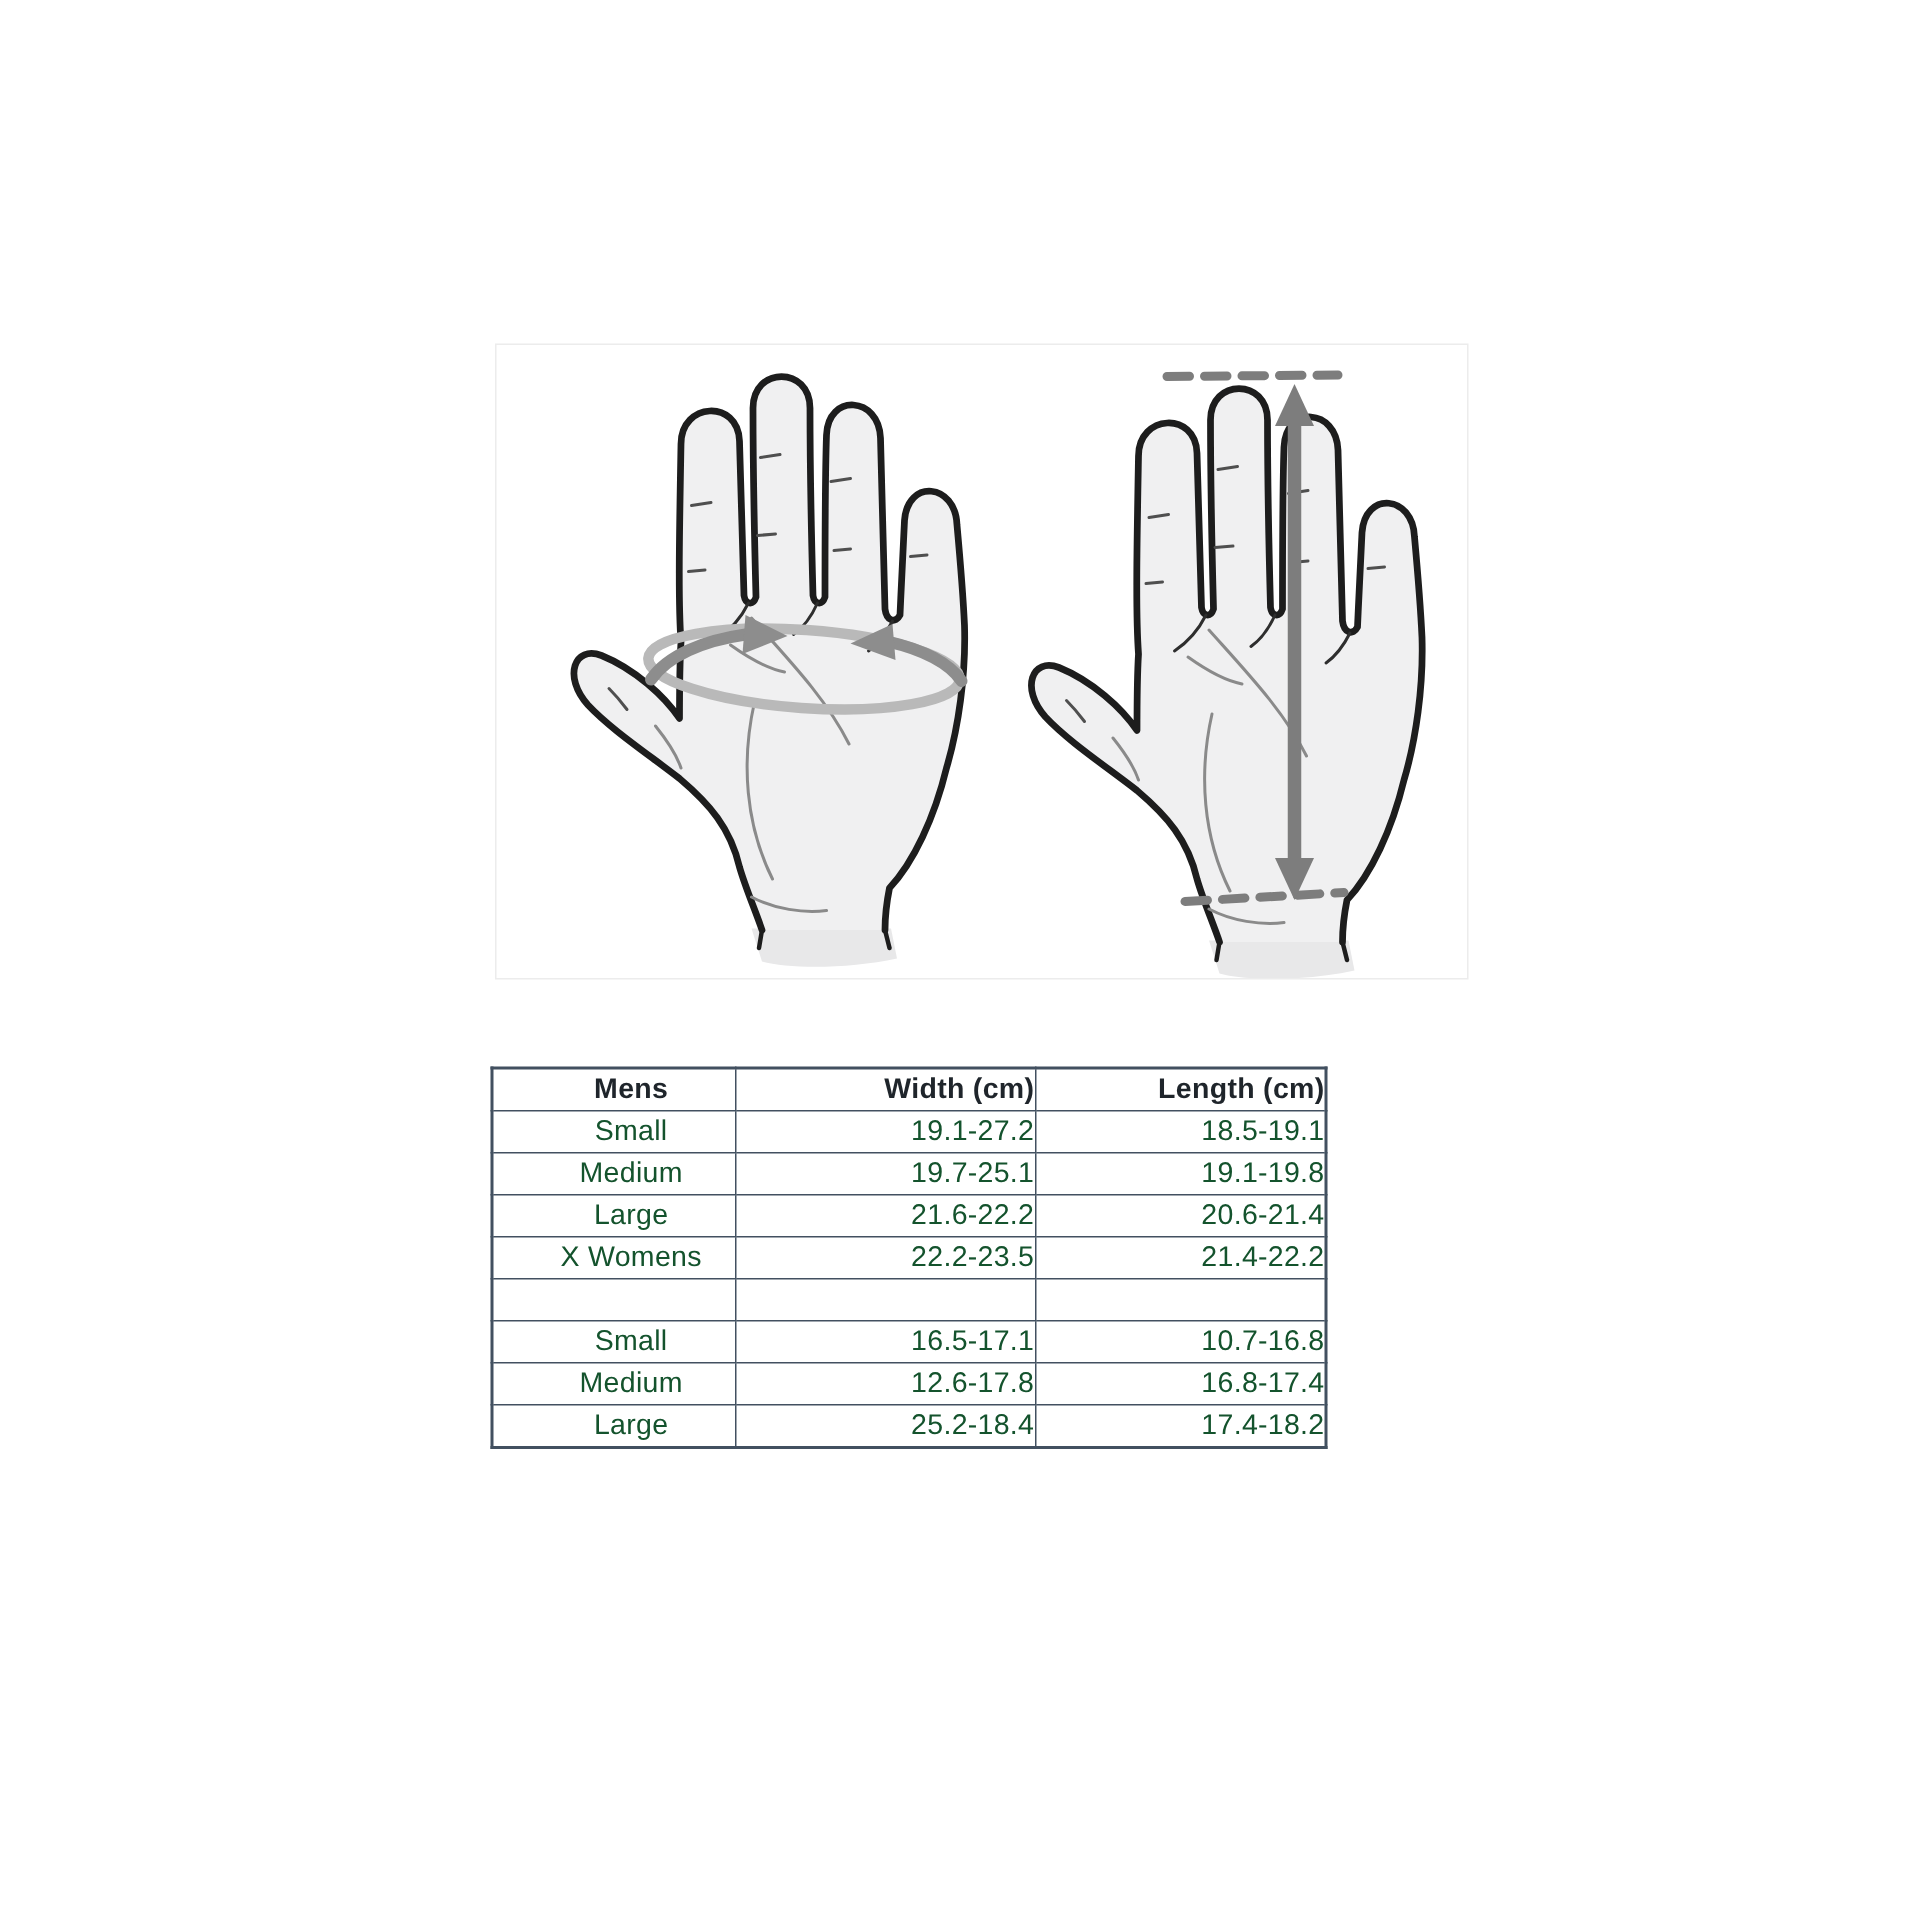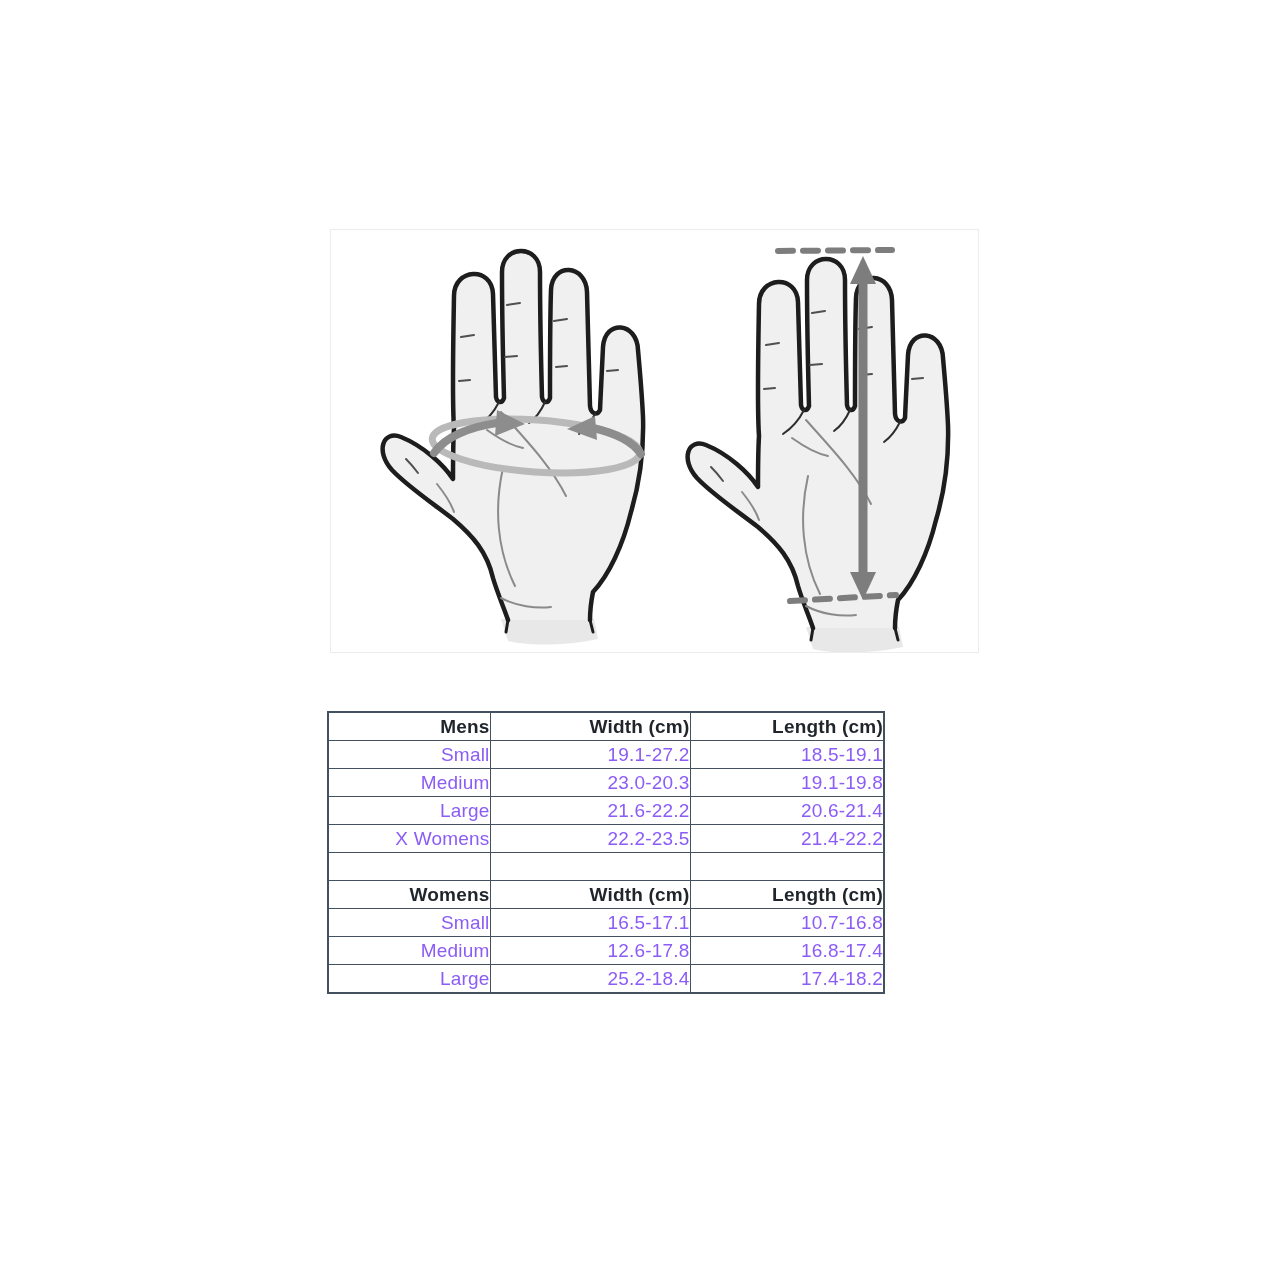--- a/index.html
+++ b/index.html
@@ -33,24 +33,24 @@
     border: 2px solid #425060;
     font-size: 19px;
     letter-spacing: 0.2px;
   }
   .size-table td {
     border: 1px solid #425060;
     height: 27px;
     padding: 0;
     white-space: nowrap;
     overflow: hidden;
-    color: #8b5cf6;
+    color: #14532d;
     vertical-align: middle;
   }
-  .size-table td.c1 { text-align: right; padding-left: 23px; }
+  .size-table td.c1 { text-align: center; padding-left: 23px; }
   .size-table td.c2, .size-table td.c3 { text-align: right; }
   .size-table tr.head td {
     font-weight: bold;
     color: #1f252b;
   }
   .size-table tr.spacer td { height: 27px; }
 </style>
 </head>
 <body>
 
@@ -153,42 +153,37 @@
       <td class="c2">Width (cm)</td>
       <td class="c3">Length (cm)</td>
     </tr>
     <tr>
       <td class="c1">Small</td>
       <td class="c2">19.1-27.2</td>
       <td class="c3">18.5-19.1</td>
     </tr>
     <tr>
       <td class="c1">Medium</td>
-      <td class="c2">23.0-20.3</td>
+      <td class="c2">19.7-25.1</td>
       <td class="c3">19.1-19.8</td>
     </tr>
     <tr>
       <td class="c1">Large</td>
       <td class="c2">21.6-22.2</td>
       <td class="c3">20.6-21.4</td>
     </tr>
     <tr>
       <td class="c1">X Womens</td>
       <td class="c2">22.2-23.5</td>
       <td class="c3">21.4-22.2</td>
     </tr>
     <tr class="spacer">
       <td class="c1"></td>
       <td class="c2"></td>
       <td class="c3"></td>
-    </tr>
-    <tr class="head">
-      <td class="c1">Womens</td>
-      <td class="c2">Width (cm)</td>
-      <td class="c3">Length (cm)</td>
     </tr>
     <tr>
       <td class="c1">Small</td>
       <td class="c2">16.5-17.1</td>
       <td class="c3">10.7-16.8</td>
     </tr>
     <tr>
       <td class="c1">Medium</td>
       <td class="c2">12.6-17.8</td>
       <td class="c3">16.8-17.4</td>

